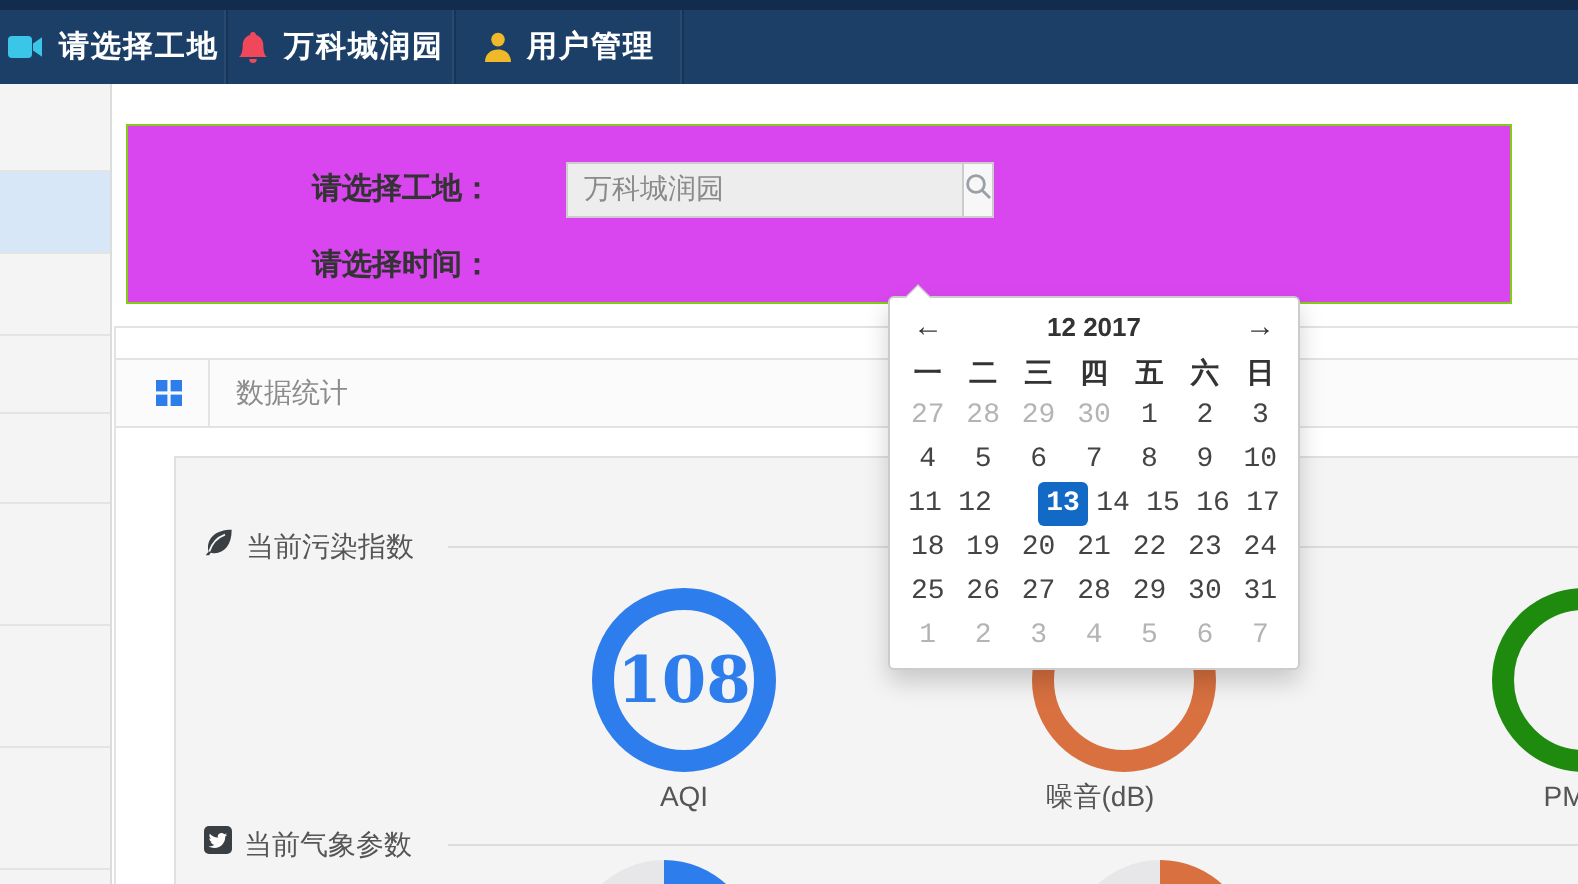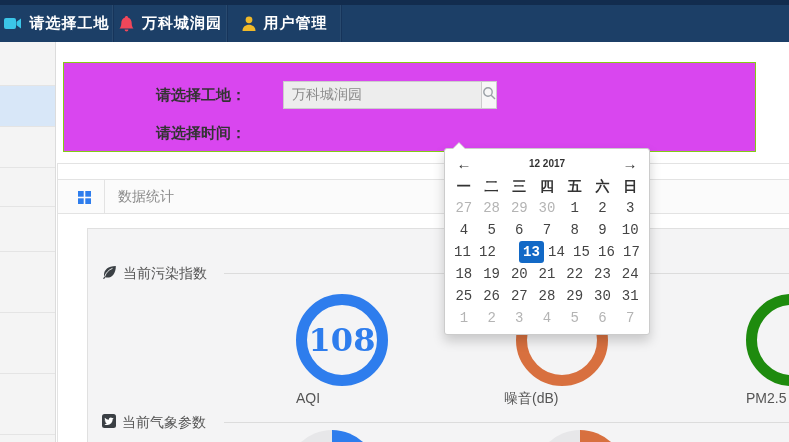--- a/index.html
+++ b/index.html
@@ -41,44 +41,44 @@
   .stats-panel{position:absolute;left:57px;top:163px;width:740px;height:290px;background:#fff;
                border:1px solid #e3e3e3;box-sizing:border-box;}
   .stats-header{position:absolute;left:0;top:15px;width:100%;height:35px;background:#fbfbfb;
                 border-top:1px solid #e3e3e3;border-bottom:1px solid #e3e3e3;box-sizing:border-box;}
   .stats-header .hdr-ico{position:absolute;left:20px;top:10px;}
   .stats-header .hdr-sep{position:absolute;left:46px;top:0;width:1px;height:33px;background:#e3e3e3;}
   .stats-header .hdr-title{position:absolute;left:60px;top:0;line-height:33px;font-size:14px;color:#8c8c8c;}
 
   .gauge-panel{position:absolute;left:29px;top:64px;width:720px;height:230px;background:#f4f4f5;
                border:1px solid #e0e0e0;box-sizing:border-box;}
-  .sub-title{position:absolute;height:18px;display:flex;align-items:flex-start;gap:6px;font-family:Liberation Mono, monospace;}
+  .sub-title{position:absolute;height:18px;display:flex;align-items:flex-end;gap:6px;}
   .sub-title .t{font-size:14px;color:#555;}
   .sub-line{position:absolute;right:10px;height:1px;background:#dcdcdc;}
 
   .gauge-circle{position:absolute;width:92px;height:92px;border-radius:50%;box-sizing:border-box;
                 border:11px solid;display:flex;align-items:center;justify-content:center;background:transparent;}
   .gauge-value{font-family:"DejaVu Serif","Liberation Serif",serif;font-weight:bold;font-size:32px;}
-  .gauge-label{position:absolute;width:92px;text-align:left;font-size:14px;color:#555;}
+  .gauge-label{position:absolute;width:92px;text-align:center;font-size:14px;color:#555;}
 
   .donut{position:absolute;width:92px;height:92px;border-radius:50%;}
   .donut::after{content:'';position:absolute;inset:13px;border-radius:50%;background:#f4f4f5;}
 
   
   .datepicker{position:absolute;left:444px;top:148px;width:206px;background:#fff;
               border:1px solid #ccc;border-radius:3px;box-shadow:0 6px 12px rgba(0,0,0,.18);
               padding:4px 5px 5px 5px;box-sizing:border-box;z-index:100;}
   .datepicker::before{content:'';position:absolute;left:7px;top:-7px;border-left:7px solid transparent;
               border-right:7px solid transparent;border-bottom:7px solid #ccc;}
   .datepicker::after{content:'';position:absolute;left:8px;top:-6px;border-left:6px solid transparent;
               border-right:6px solid transparent;border-bottom:6px solid #fff;}
   .dp-row{display:flex;}
   .dp-cell{width:28px;height:22px;line-height:22px;text-align:center;font-size:14px;color:#444;}
   .dp-head{font-weight:bold;color:#333;}
-  .dp-title{flex:1;height:22px;line-height:22px;text-align:center;font-weight:bold;font-size:10px;color:#333;}
+  .dp-title{flex:1;height:22px;line-height:22px;text-align:center;font-weight:bold;font-size:13px;color:#333;}
   .dp-arrow{width:28px;height:22px;line-height:22px;text-align:center;font-size:15px;color:#333;cursor:pointer;}
   .dp-day{cursor:pointer;border-radius:3px;font-family:Liberation Mono, monospace;}
   .dp-day.muted{color:#b4b4b4;}
   .dp-day.selected{background:#1269c6;color:#fff;font-weight:bold;margin-left:19px;}
   .dp-today{height:22px;line-height:22px;text-align:center;font-size:14px;font-weight:bold;color:#333;cursor:pointer;}
 </style>
 </head>
 <body>
 
 <div id="stage">

